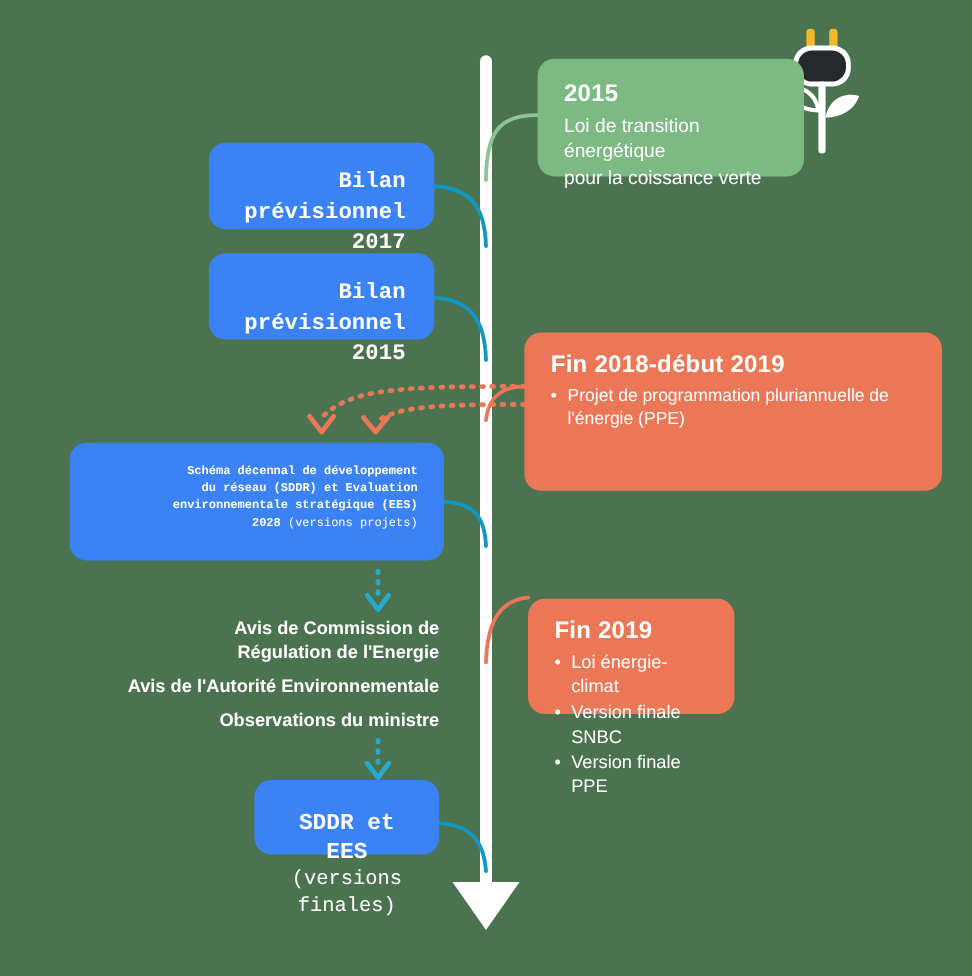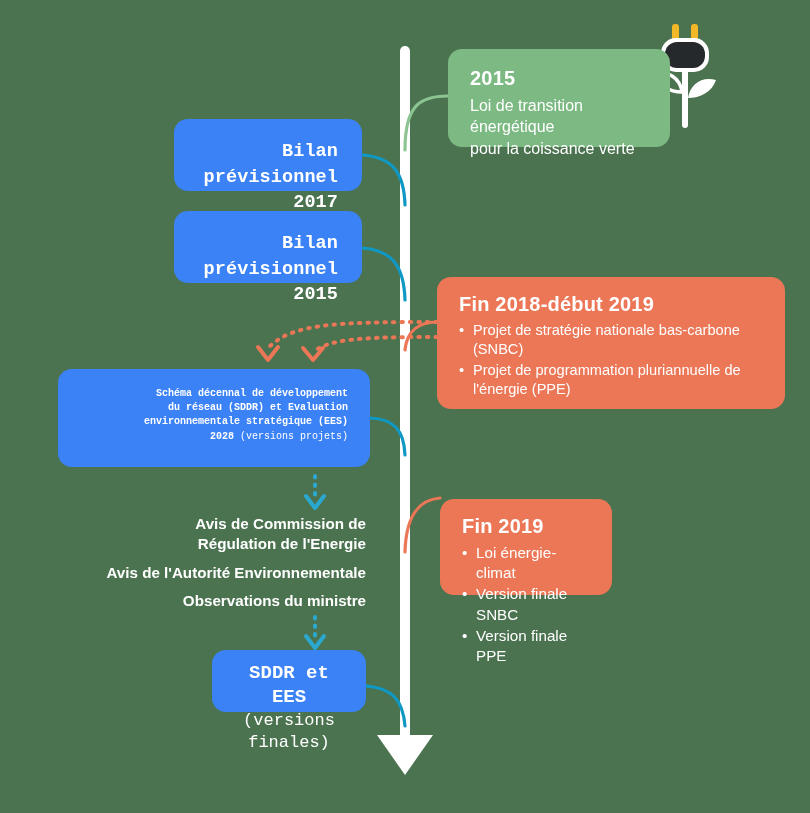--- a/index.html
+++ b/index.html
@@ -35,21 +35,21 @@
   }
   .card-blue.b2017, .card-blue.b2018 { padding: 20px 24px; }
   .card-blue.sddr { padding: 18px 22px; }
   .sddr-text {
     font-weight: bold;
     font-size: 10px;
     line-height: 1.42;
     text-align: right;
   }
   .reg { font-weight: normal; }
-  .card-blue.final { padding: 12px 20px; text-align: center; }
+  .card-blue.final { padding: 25px 20px; text-align: center; }
   .final-t1 { font-weight: bold; font-size: 19px; line-height: 1.25; }
   .final-t2 { font-weight: normal; font-size: 17px; line-height: 1.3; }
 
   .panel-head {
     font-weight: bold;
     font-size: 20px;
     margin-bottom: 5px;
     letter-spacing: .2px;
   }
   .card-green { padding: 18px 22px 20px 22px; }
@@ -153,21 +153,20 @@
     <div class="panel-head">2015</div>
     <div class="green-body">
       <div>Loi de transition énergétique</div>
       <div>pour la coissance verte</div>
     </div>
   </div>
 
   <div class="card card-orange" style="left:437px; top:277px; width:348px; height:132px;">
     <div class="panel-head">Fin 2018-début 2019</div>
     <ul class="bullets">
-      <li>Projet de stratégie nationale bas-carbone (SNBC)</li>
       <li>Projet de programmation pluriannuelle de l'énergie (PPE)</li>
     </ul>
   </div>
 
   <div class="card card-blue sddr" style="left:58px; top:369px; width:312px; height:98px;">
     <div class="sddr-text">
       <div>Schéma décennal de développement</div>
       <div>du réseau (SDDR) et Evaluation</div>
       <div>environnementale stratégique (EES)</div>
       <div>

